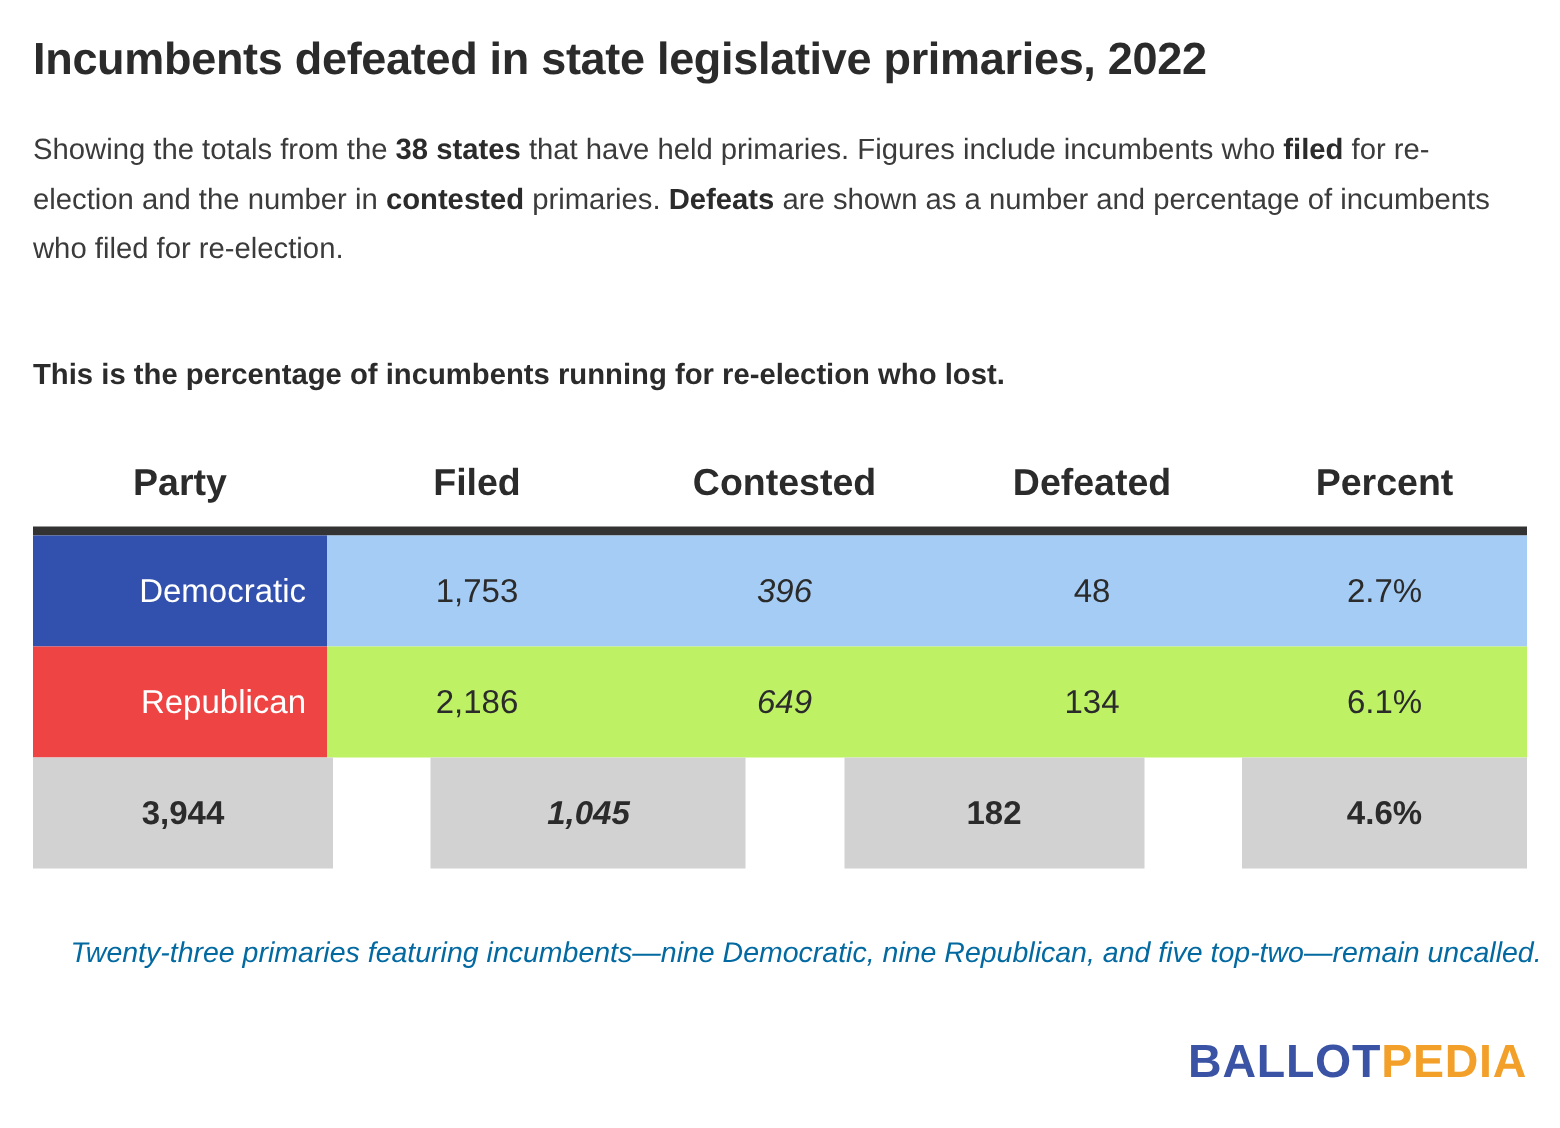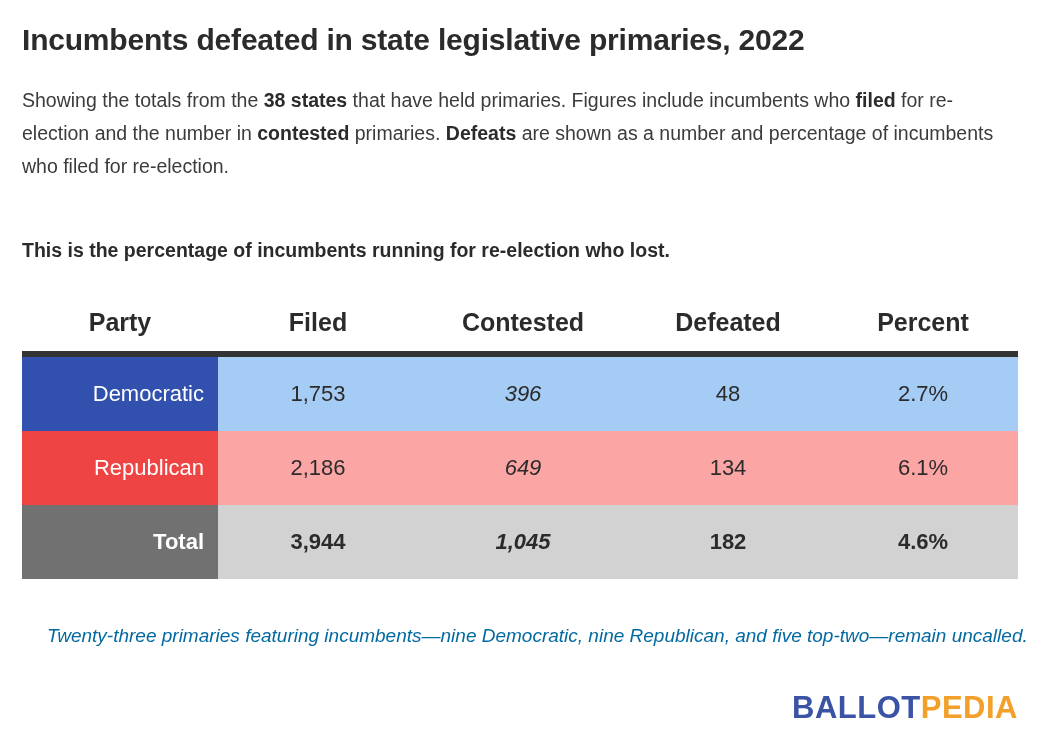--- a/index.html
+++ b/index.html
@@ -104,21 +104,21 @@
   .party-label {
     justify-content: flex-end;
     padding-right: 14px;
     color: #ffffff;
     font-size: 22px;
   }
 
   .row-dem .party-label  { background: #3250ad; }
   .row-dem .data-cell    { background: #a5ccf5; }
   .row-rep .party-label  { background: #ef4444; }
-  .row-rep .data-cell    { background: #fca5a5; }
+  .row-rep .data-cell    { background: #bef264; }
   .row-tot .party-label  { background: #717171; font-weight: bold; }
   .row-tot .data-cell    { background: #d2d2d2; font-weight: bold; }
 
   .italic-cell { font-style: italic; }
 
   
   .footnote {
     position: absolute;
     left: 22px;
     top: 622px;
@@ -176,21 +176,20 @@
 
     <div class="trow body-row row-rep">
       <div class="tcell col-party party-label">Republican</div>
       <div class="tcell col-filed data-cell">2,186</div>
       <div class="tcell col-contested data-cell italic-cell">649</div>
       <div class="tcell col-defeated data-cell">134</div>
       <div class="tcell col-percent data-cell">6.1%</div>
     </div>
 
     <div class="trow body-row row-tot">
-      <div class="tcell col-party party-label">Total</div>
       <div class="tcell col-filed data-cell">3,944</div>
       <div class="tcell col-contested data-cell italic-cell">1,045</div>
       <div class="tcell col-defeated data-cell">182</div>
       <div class="tcell col-percent data-cell">4.6%</div>
     </div>
 
   </div>
 
   <p class="footnote">Twenty-three primaries featuring incumbents—nine Democratic, nine Republican, and five top-two—remain uncalled.</p>
 

